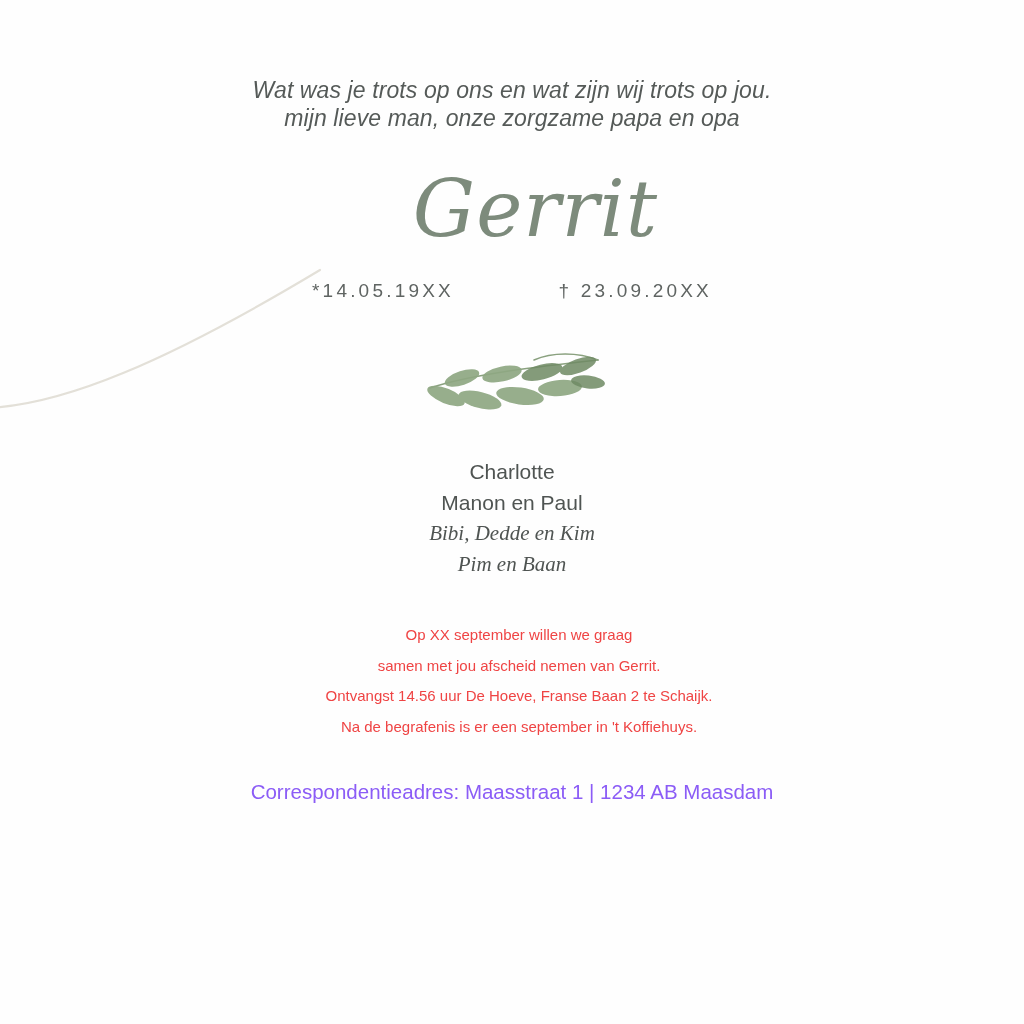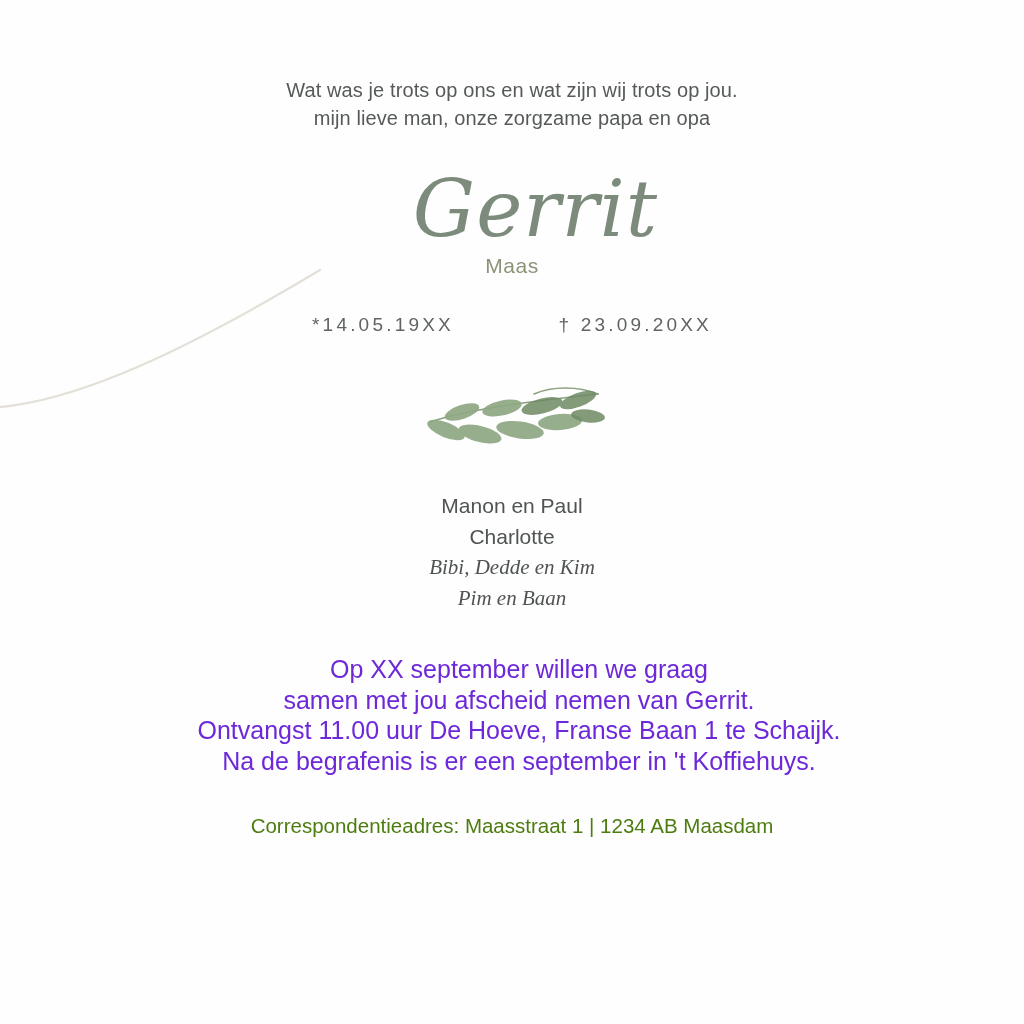--- a/index.html
+++ b/index.html
@@ -31,24 +31,25 @@
   }
   .content {
     position: absolute;
     left: 0;
     top: 0;
     width: 1024px;
     text-align: center;
   }
   .intro {
     margin-top: 76px;
-    font-size: 20px;
+    font-size: 23px;
     line-height: 28px;
     color: #555a58;
     letter-spacing: 0.1px;
+    font-style: italic;
   }
   .intro div {
     white-space: nowrap;
   }
   .firstname {
     margin-top: 34px;
     font-family: "DejaVu Serif", serif;
     font-style: italic;
     font-weight: 400;
     font-size: 78px;
@@ -57,21 +58,21 @@
     letter-spacing: 1px;
     margin-left: 47px;
   }
   .lastname {
     margin-top: 2px;
     font-size: 21px;
     color: #8b9478;
     letter-spacing: 0.5px;
   }
   .dates {
-    margin-top: 36px;
+    margin-top: 28px;
     font-size: 19px;
     letter-spacing: 3.2px;
     color: #5f6462;
   }
   .dates .birth {
     display: inline-block;
     margin-right: 96px;
   }
   .dates .death {
     display: inline-block;
@@ -85,53 +86,52 @@
     font-size: 21px;
     line-height: 31px;
     color: #4f5452;
   }
   .family .italic {
     font-style: italic;
     font-family: Liberation Serif, serif;
   }
   .ceremony {
     margin-top: 40px;
-    font-size: 25px;
+    font-size: 15px;
     line-height: 30.5px;
-    color: #6d28d9;
+    color: #ef4444;
     margin-left: 14px;
   }
   .ceremony div {
     white-space: nowrap;
   }
   .address {
     margin-top: 38px;
     font-size: 20.5px;
-    color: #4d7c0f;
+    color: #8b5cf6;
     white-space: nowrap;
   }
 </style>
 </head>
 <body>
 
 <div class="card">
 
   <svg class="swoosh" viewBox="0 0 360 180">
     <path d="M-10 168 C 70 168, 180 120, 330 30" fill="none" stroke="#e3e0d8" stroke-width="2.2" stroke-linecap="round"></path>
   </svg>
 
   <div class="content">
 
     <div class="intro">
       <div>Wat was je trots op ons en wat zijn wij trots op jou.</div>
       <div>mijn lieve man, onze zorgzame papa en opa</div>
     </div>
 
     <div class="firstname">Gerrit</div>
-    <div class="lastname">Maas</div>
 
     <div class="dates">
       <span class="birth">*14.05.19XX</span>
       <span class="death">† 23.09.20XX</span>
     </div>
 
     <div class="branch">
       <svg width="220" height="90" viewBox="0 0 220 90">
         <g fill="none" stroke="#8aa17f" stroke-width="1.6" stroke-linecap="round">
           <path d="M28 58 C 70 44, 140 36, 196 30"></path>
@@ -147,29 +147,29 @@
         </g>
         <g fill="#6f8a64" opacity="0.85">
           <ellipse cx="140" cy="42" rx="21" ry="7.5" transform="rotate(-14 140 42)"></ellipse>
           <ellipse cx="176" cy="36" rx="19" ry="7" transform="rotate(-20 176 36)"></ellipse>
           <ellipse cx="186" cy="52" rx="17" ry="6.5" transform="rotate(6 186 52)"></ellipse>
         </g>
       </svg>
     </div>
 
     <div class="family">
+      <div>Charlotte</div>
       <div>Manon en Paul</div>
-      <div>Charlotte</div>
       <div class="italic">Bibi, Dedde en Kim</div>
       <div class="italic">Pim en Baan</div>
     </div>
 
     <div class="ceremony">
       <div>Op XX september willen we graag</div>
       <div>samen met jou afscheid nemen van Gerrit.</div>
-      <div>Ontvangst 11.00 uur De Hoeve, Franse Baan 1 te Schaijk.</div>
+      <div>Ontvangst 14.56 uur De Hoeve, Franse Baan 2 te Schaijk.</div>
       <div>Na de begrafenis is er een september in 't Koffiehuys.</div>
     </div>
 
     <div class="address">Correspondentieadres: Maasstraat 1 | 1234 AB Maasdam</div>
 
   </div>
 </div>
 
 </body></html>

